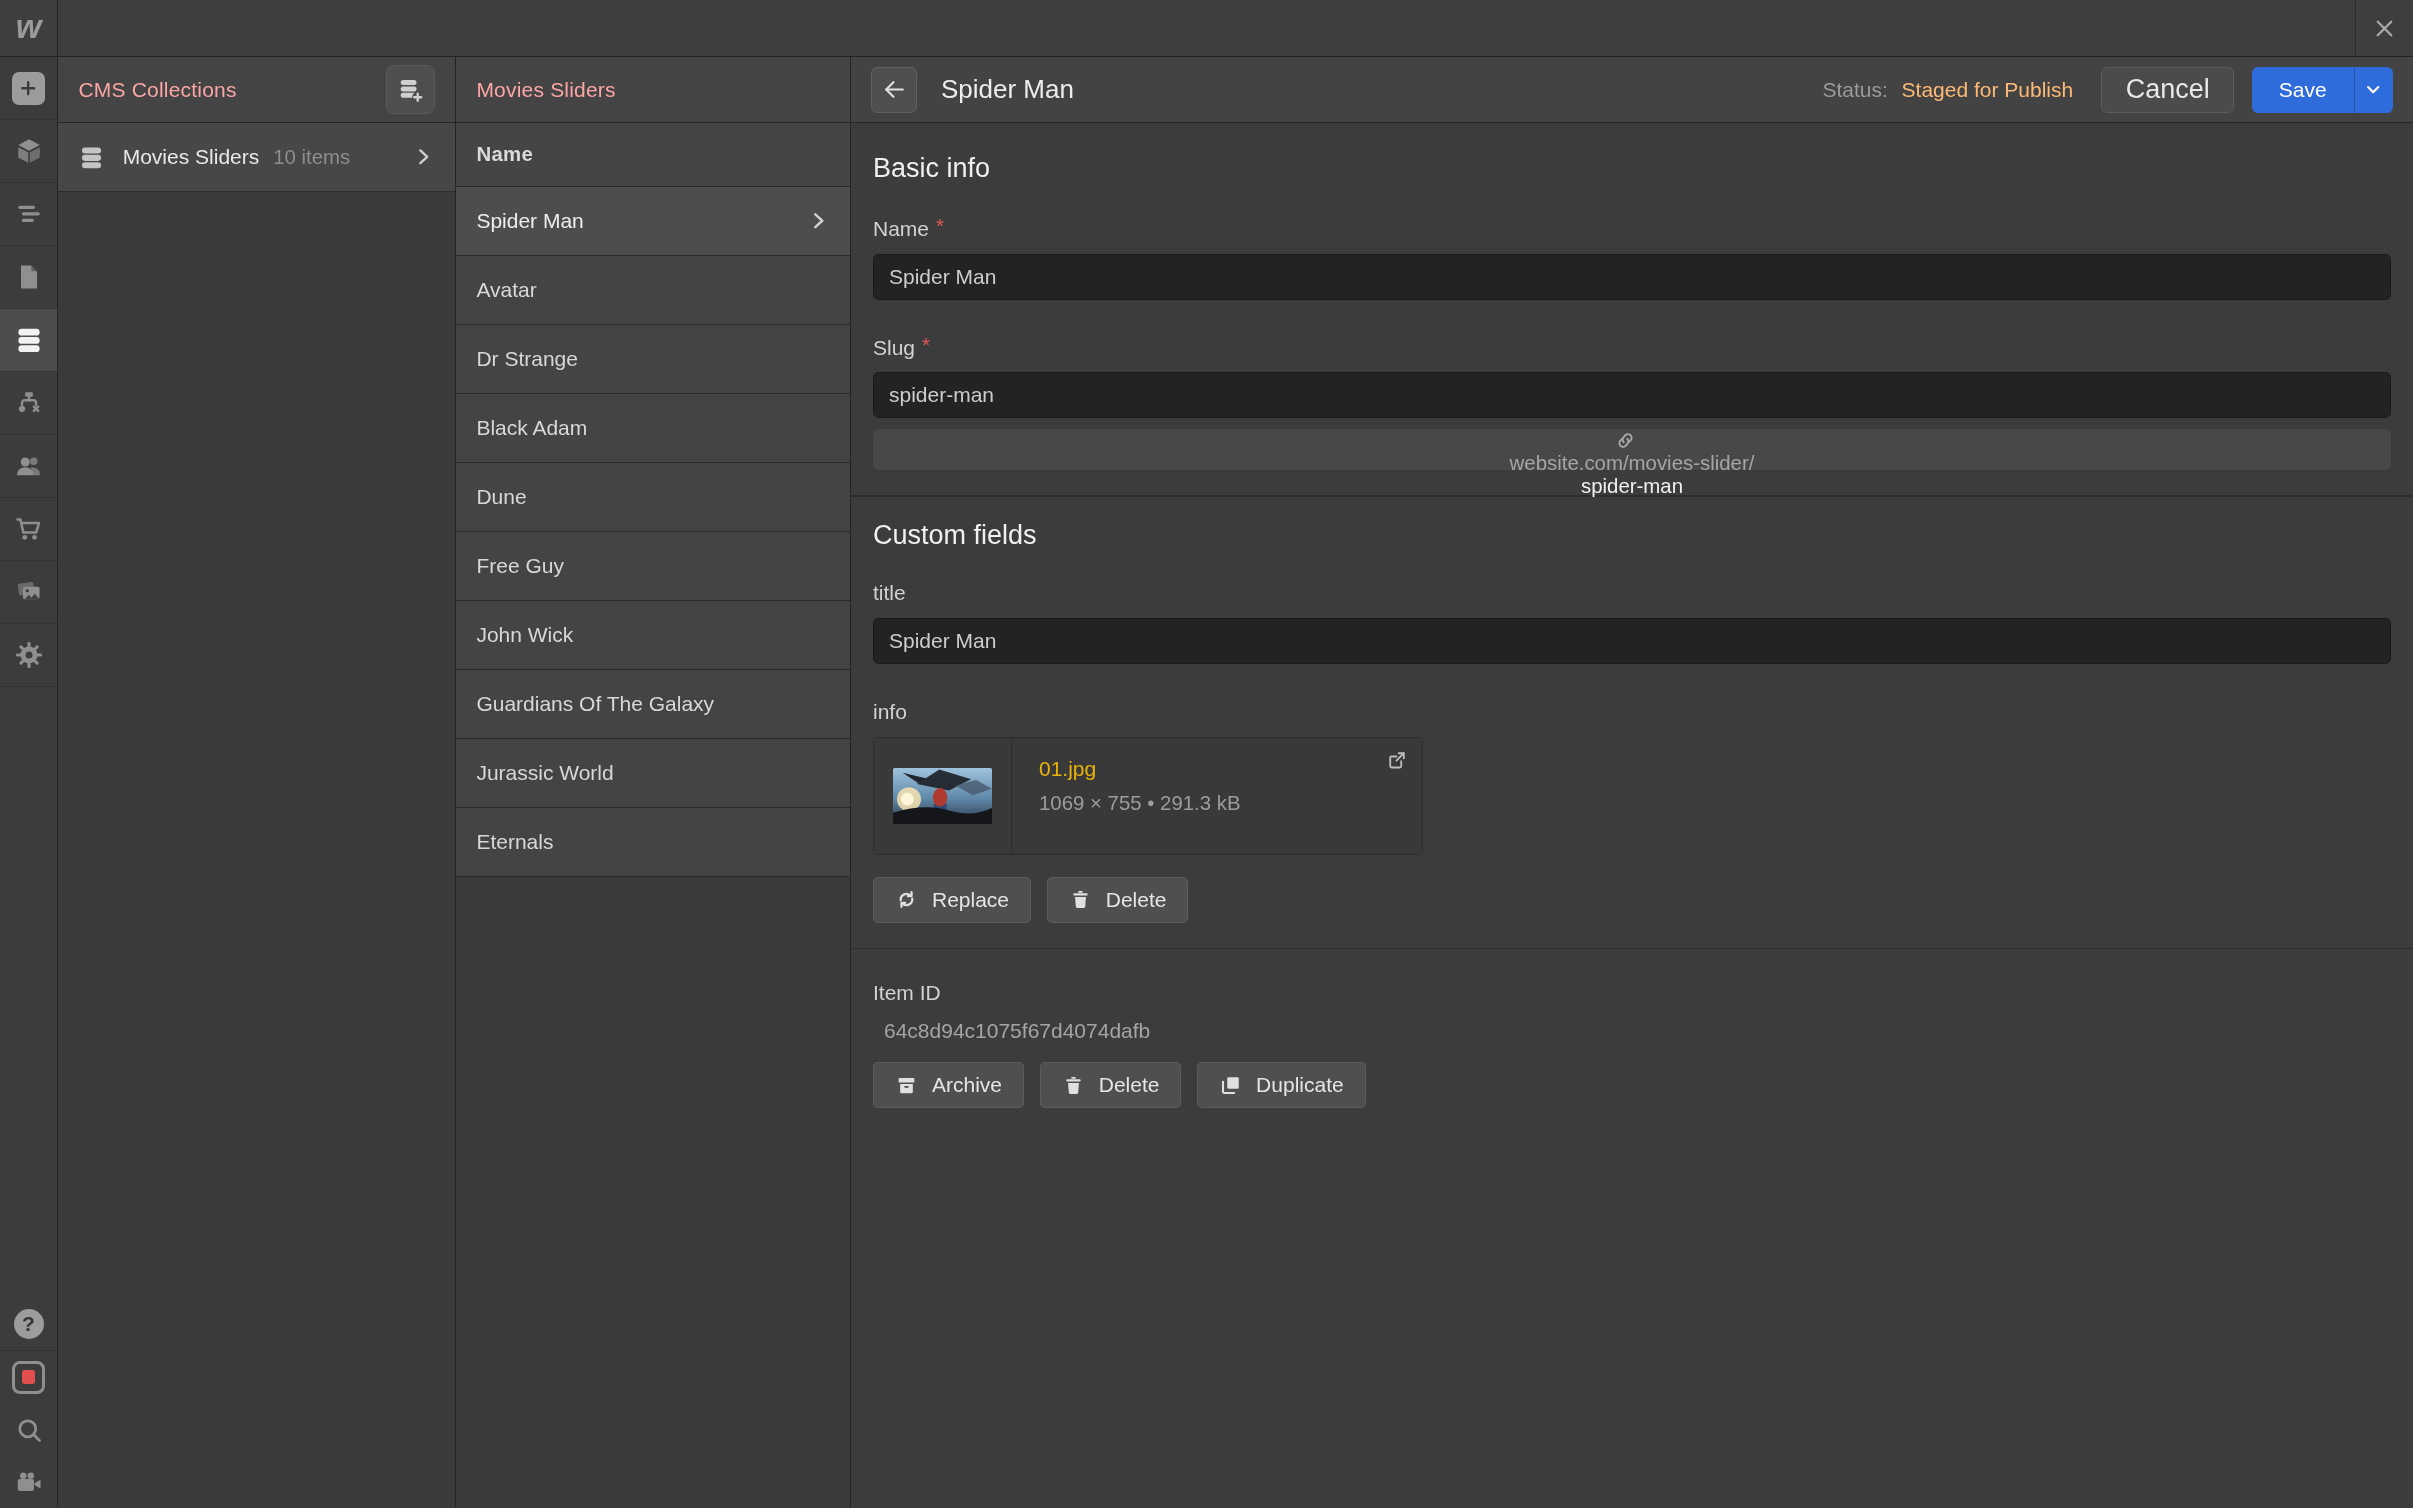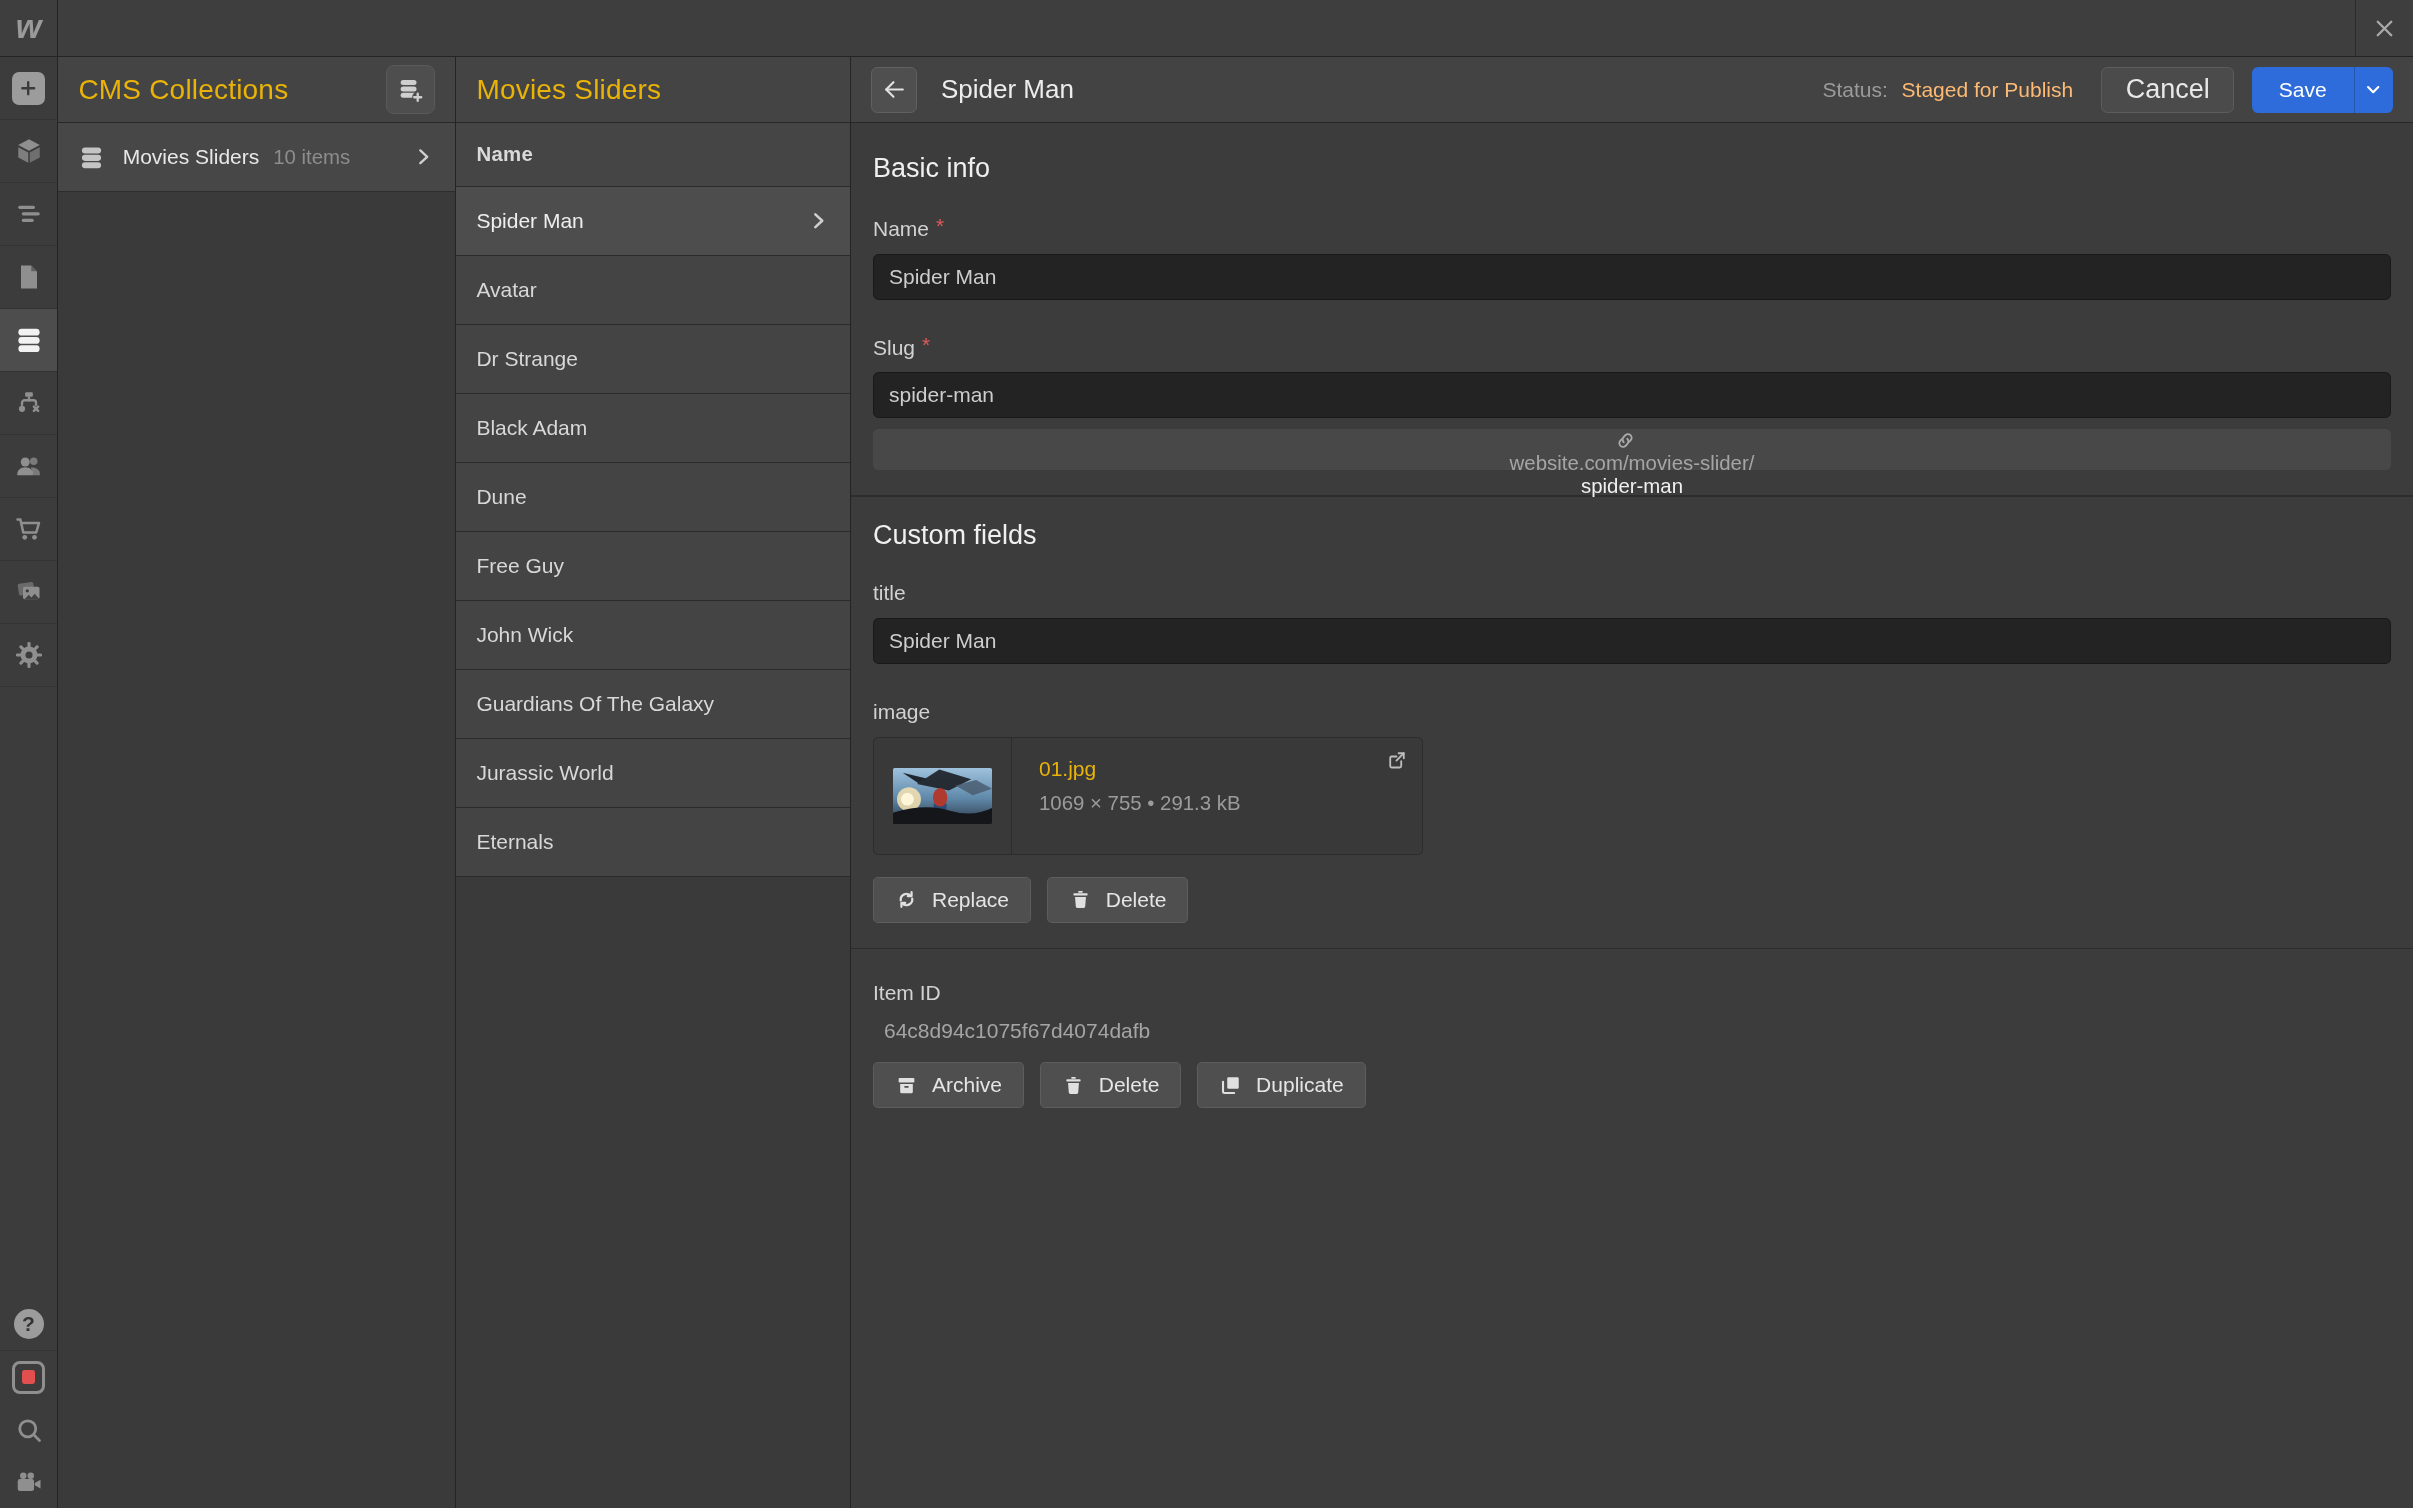--- a/index.html
+++ b/index.html
@@ -38,21 +38,21 @@
   .help-badge::after { content:"?"; }
   .record-badge { width:33px; height:33px; border:3.9px solid #8F8F8F; border-radius:7.9px;
     display:flex; align-items:center; justify-content:center; }
   .record-inner { width:13.4px; height:13.4px; border-radius:2.4px; }
 
   
   .panel { background:#3A3A3A; display:flex; flex-direction:column; min-width:0; }
   .panel.bordered { border-right:1.6px solid #242424; }
   .panel-header { height:66px; flex:0 0 66px; background:#444444; border-bottom:1.6px solid #272727;
     display:flex; align-items:center; justify-content:space-between; padding:0 20.4px; }
-  .panel-title { font-size:28px; color:#eab308; letter-spacing:0.2px; font-weight:400; }
+  .panel-title { font-size:21px; color:#fca5a5; letter-spacing:0.2px; font-weight:400; }
   .add-collection-btn { width:49px; height:49px; border-radius:7.9px; background:#4E4E4E;
     border:0.8px solid #5A5A5A; display:flex; align-items:center; justify-content:center; color:#CFCFCF; cursor:pointer; }
   .add-collection-btn svg { width:28px; height:28px; }
 
   .collection-row { height:69px; flex:0 0 69px; background:#474747; border-bottom:1.6px solid #2D2D2D;
     display:flex; align-items:center; padding:0 20.4px; cursor:pointer; }
   .collection-row .db-ic { width:27px; height:27px; color:#C4C4C4; margin-right:17.3px; flex:0 0 auto; }
   .collection-name { font-size:21px; color:#E8E8E8; }
   .collection-count { font-size:20.4px; color:#8D8D8D; margin-left:14px; }
   .chev { width:23.6px; height:23.6px; color:#CFCFCF; margin-left:auto; flex:0 0 auto; }
@@ -370,21 +370,21 @@
           <span class="url-slug">spider-man</span>
       </div>
 
       <div class="divider"></div>
 
       <div class="h-section mt-custom">Custom fields</div>
 
       <div class="field-label lbl-title">title</div>
       <input class="text-input" type="text" value="Spider Man" style="">
 
-      <div class="field-label lbl-image">image</div>
+      <div class="field-label lbl-image">info</div>
       <div class="image-card">
         <div class="thumb-cell">
           <div class="thumb">
             <svg viewBox="0 0 124 70" preserveAspectRatio="none">
               <defs>
                 <linearGradient id="sky" x1="0" y1="0" x2="0" y2="1">
                   <stop offset="0" stop-color="#9fc3de"></stop>
                     <stop offset=".55" stop-color="#5e87a8"></stop>
                     <stop offset="1" stop-color="#2a3644"></stop>
                 </linearGradient>

